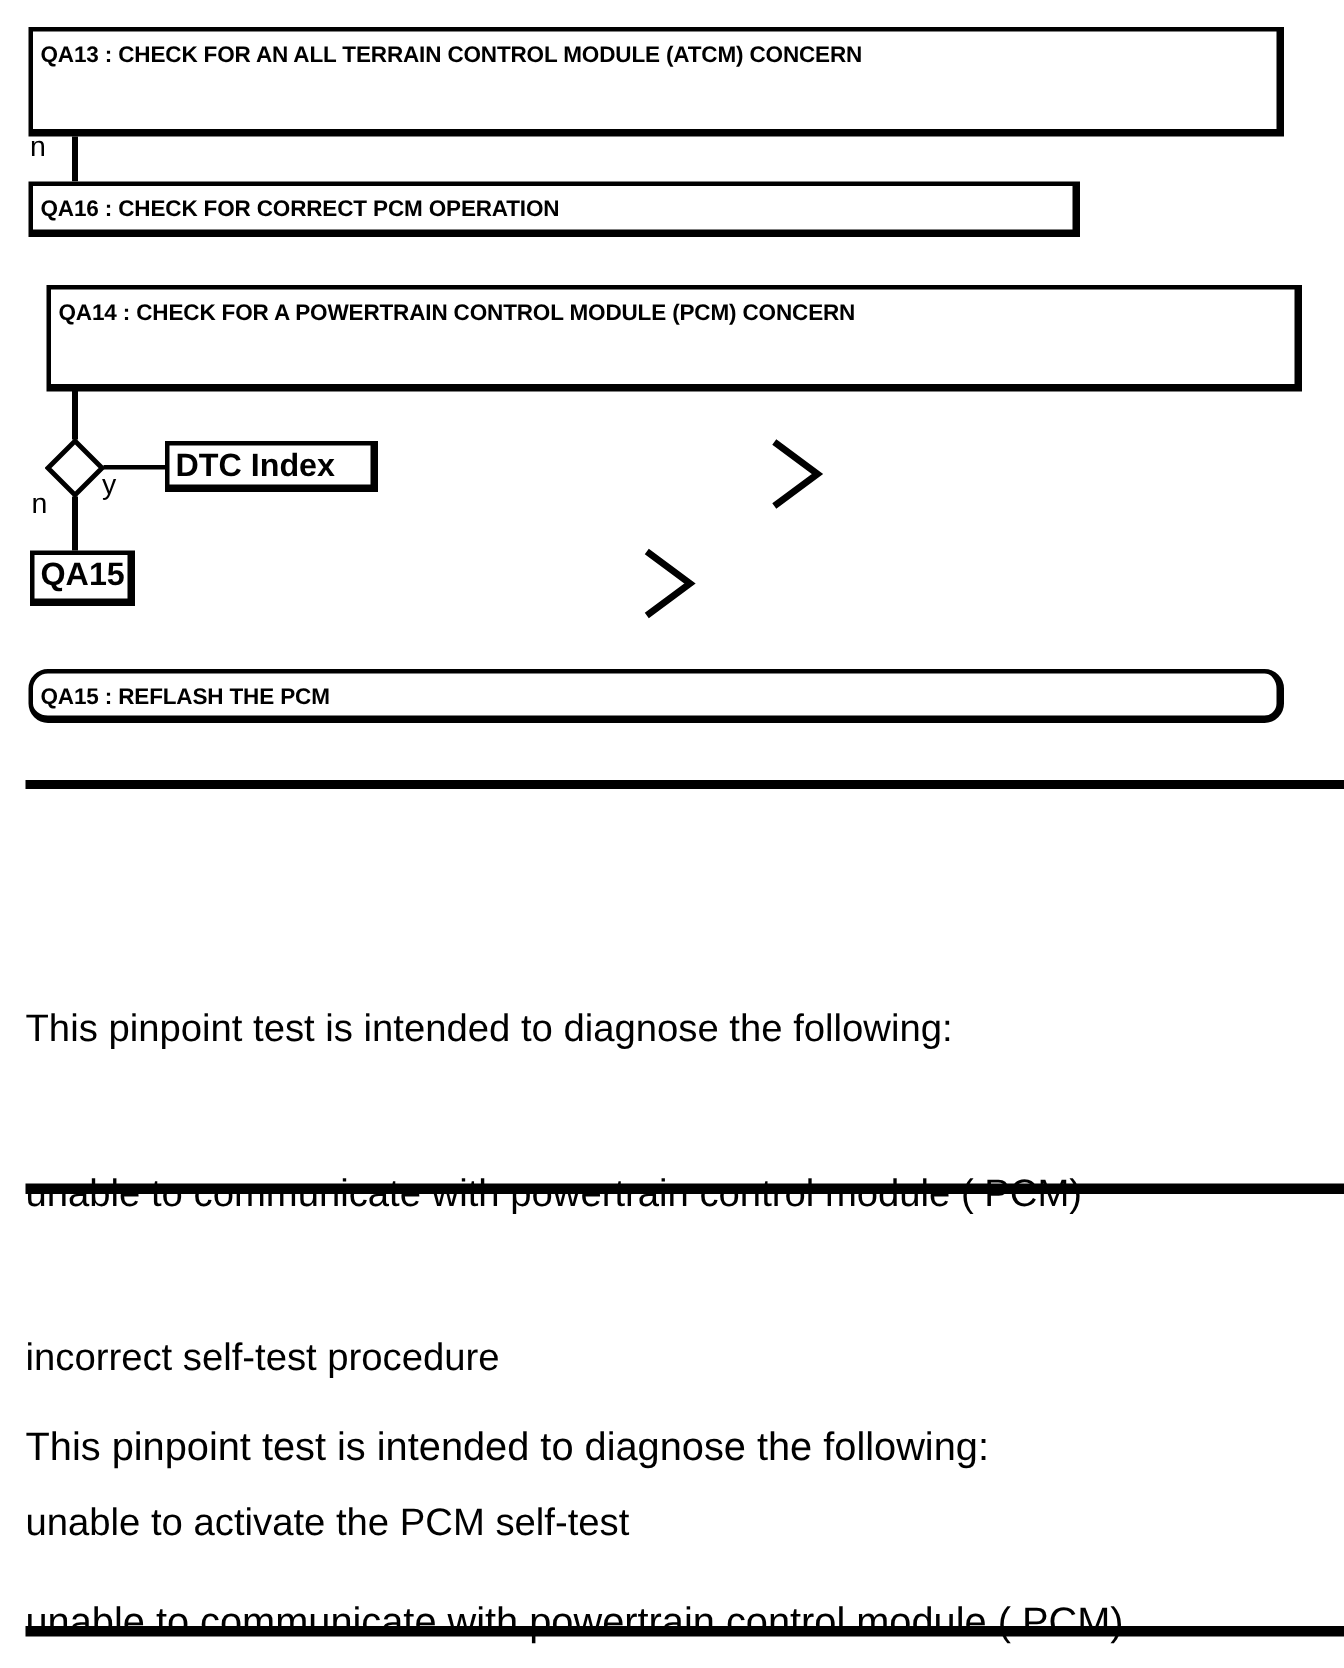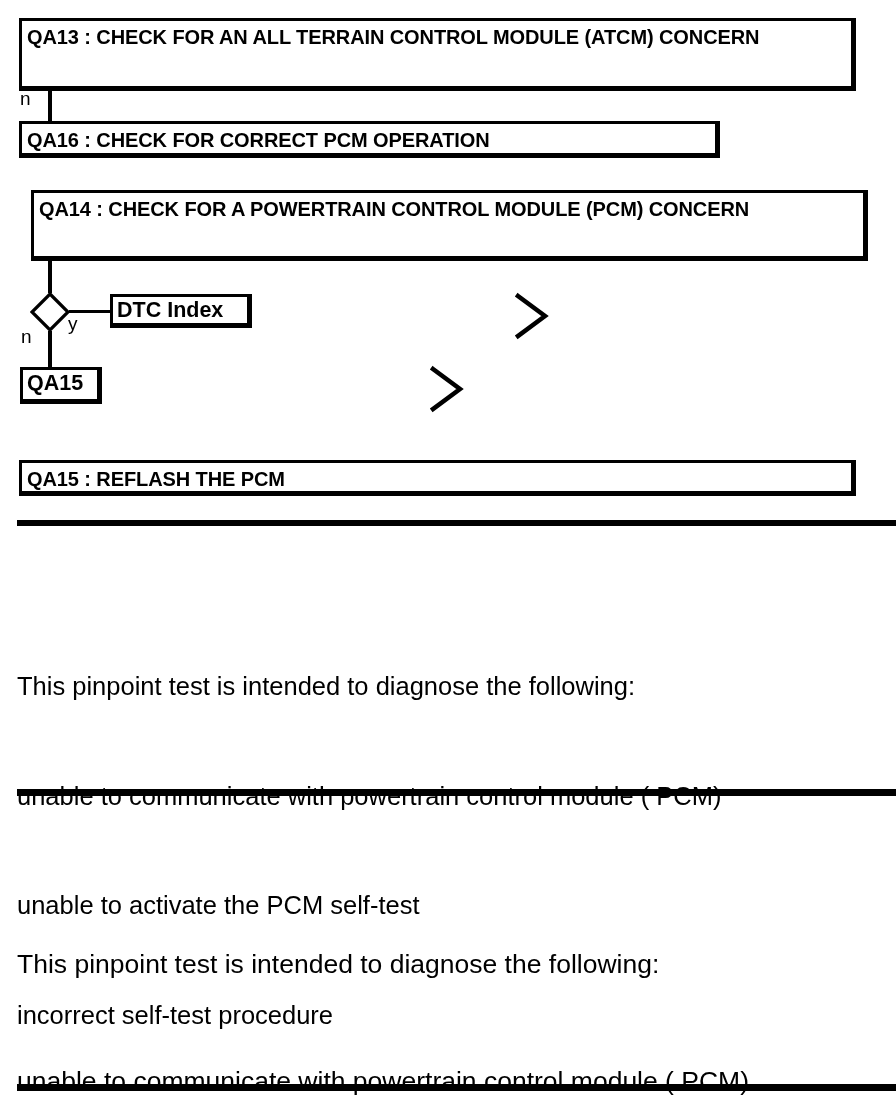--- a/index.html
+++ b/index.html
@@ -28,48 +28,48 @@
   .step-box {
     position: absolute;
     box-sizing: border-box;
     background: #ffffff;
     border-top: 3px solid #000;
     border-left: 3px solid #000;
     border-right: 5px solid #000;
     border-bottom: 5px solid #000;
     padding: 1px 0 0 5px;
     font-weight: bold;
-    font-size: 20px;
+    font-size: 15px;
     line-height: 30px;
     letter-spacing: -0.1px;
     white-space: pre-wrap;
   }
 
   #box-qa13 { left: 19px;  top: 18px;  width: 837px; height: 73px; }
   #box-qa16 { left: 19px;  top: 121px; width: 701px; height: 37px; }
   #box-qa14 { left: 19px;  top: 190px; width: 837px; height: 71px; margin-left: 12px; }
-  #box-qa15-reflash { left: 19px; top: 460px; width: 837px; height: 36px; }
+  #box-qa15-reflash { left: 19px; top: 446px; width: 837px; height: 36px; border-radius: 13px; }
 
   
   .node-box {
     position: absolute;
     box-sizing: border-box;
     background: #ffffff;
     border-top: 3px solid #000;
     border-left: 3px solid #000;
     border-right: 5px solid #000;
     border-bottom: 5px solid #000;
     padding: 0 3px 14px 4px;
     font-weight: bold;
     font-size: 21.5px;
     line-height: 27px;
     white-space: nowrap;
   }
   #node-dtc-index { left: 110px; top: 294px; width: 142px; height: 34px; }
-  #node-qa15      { left: 20px;  top: 367px; width: 82px;  height: 37px; }
+  #node-qa15      { left: 20px;  top: 367px; width: 70px;  height: 37px; }
 
   
   .conn-v {
     position: absolute;
     width: 4px;
     background: #000;
   }
   .conn-h {
     position: absolute;
     height: 3px;
@@ -179,22 +179,22 @@
     </svg>
   </div>
 
   <div class="step-box" id="box-qa15-reflash">QA15 : REFLASH THE PCM</div>
 
   <div class="rule" id="rule-1"></div>
 
   <div class="text-block" id="text-block-1">
     <span class="text-line">This pinpoint test is intended to diagnose the following:</span>
     <span class="text-line">unable to communicate with powertrain control module ( PCM)</span>
+    <span class="text-line">incorrect self-test procedure</span>
     <span class="text-line">unable to activate the PCM self-test</span>
-    <span class="text-line">incorrect self-test procedure</span>
     <span class="text-line">harness circuits: ISP-R , PCMRC , PWRGND and VPWR</span>
   </div>
 
   <div class="rule" id="rule-2"></div>
 
   <div class="text-block" id="text-block-2">
     <span class="text-line">This pinpoint test is intended to diagnose the following:</span>
     <span class="text-line">unable to communicate with powertrain control module ( PCM)</span>
     
     

